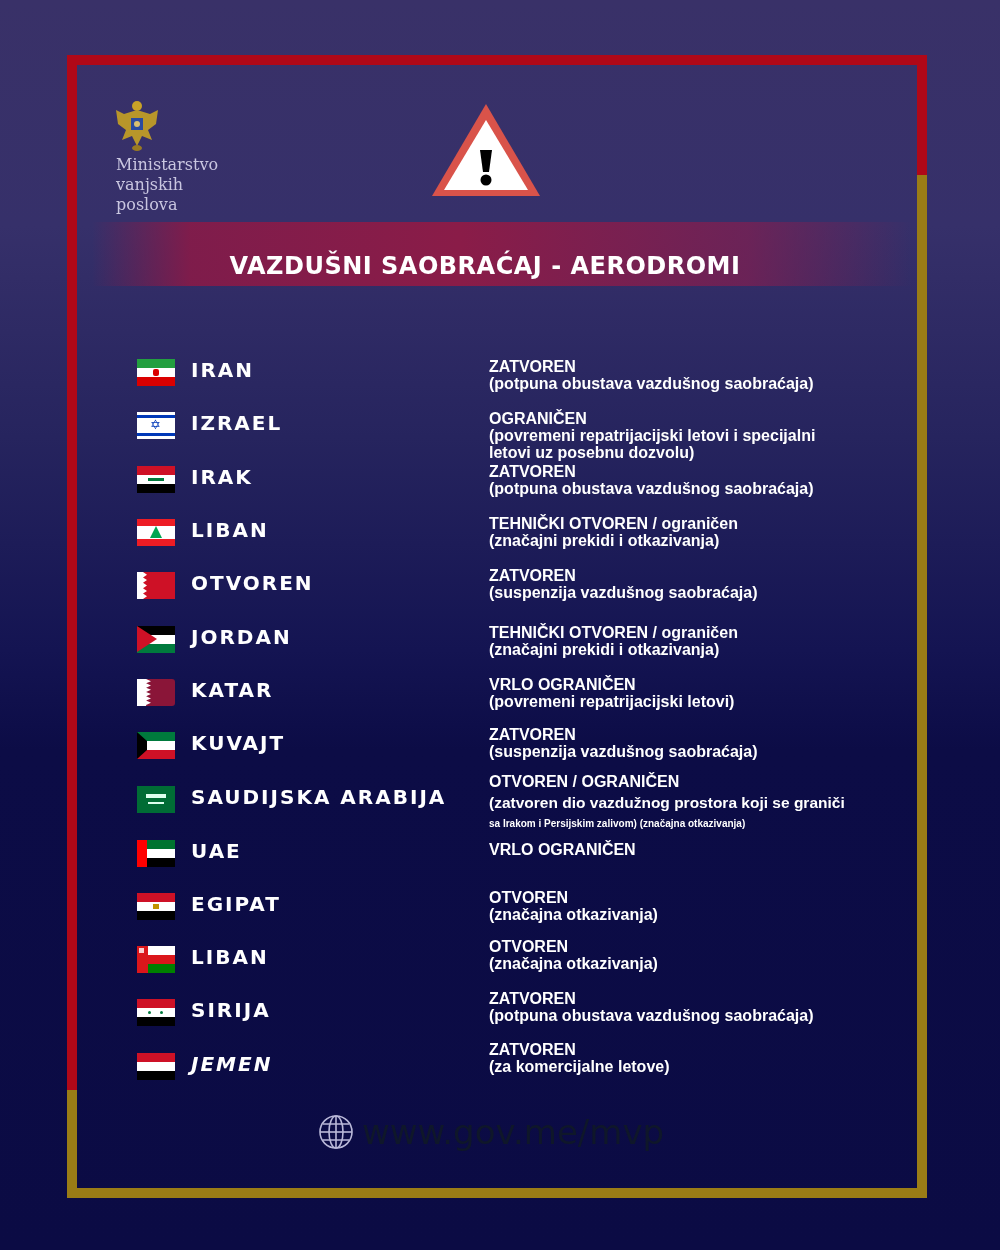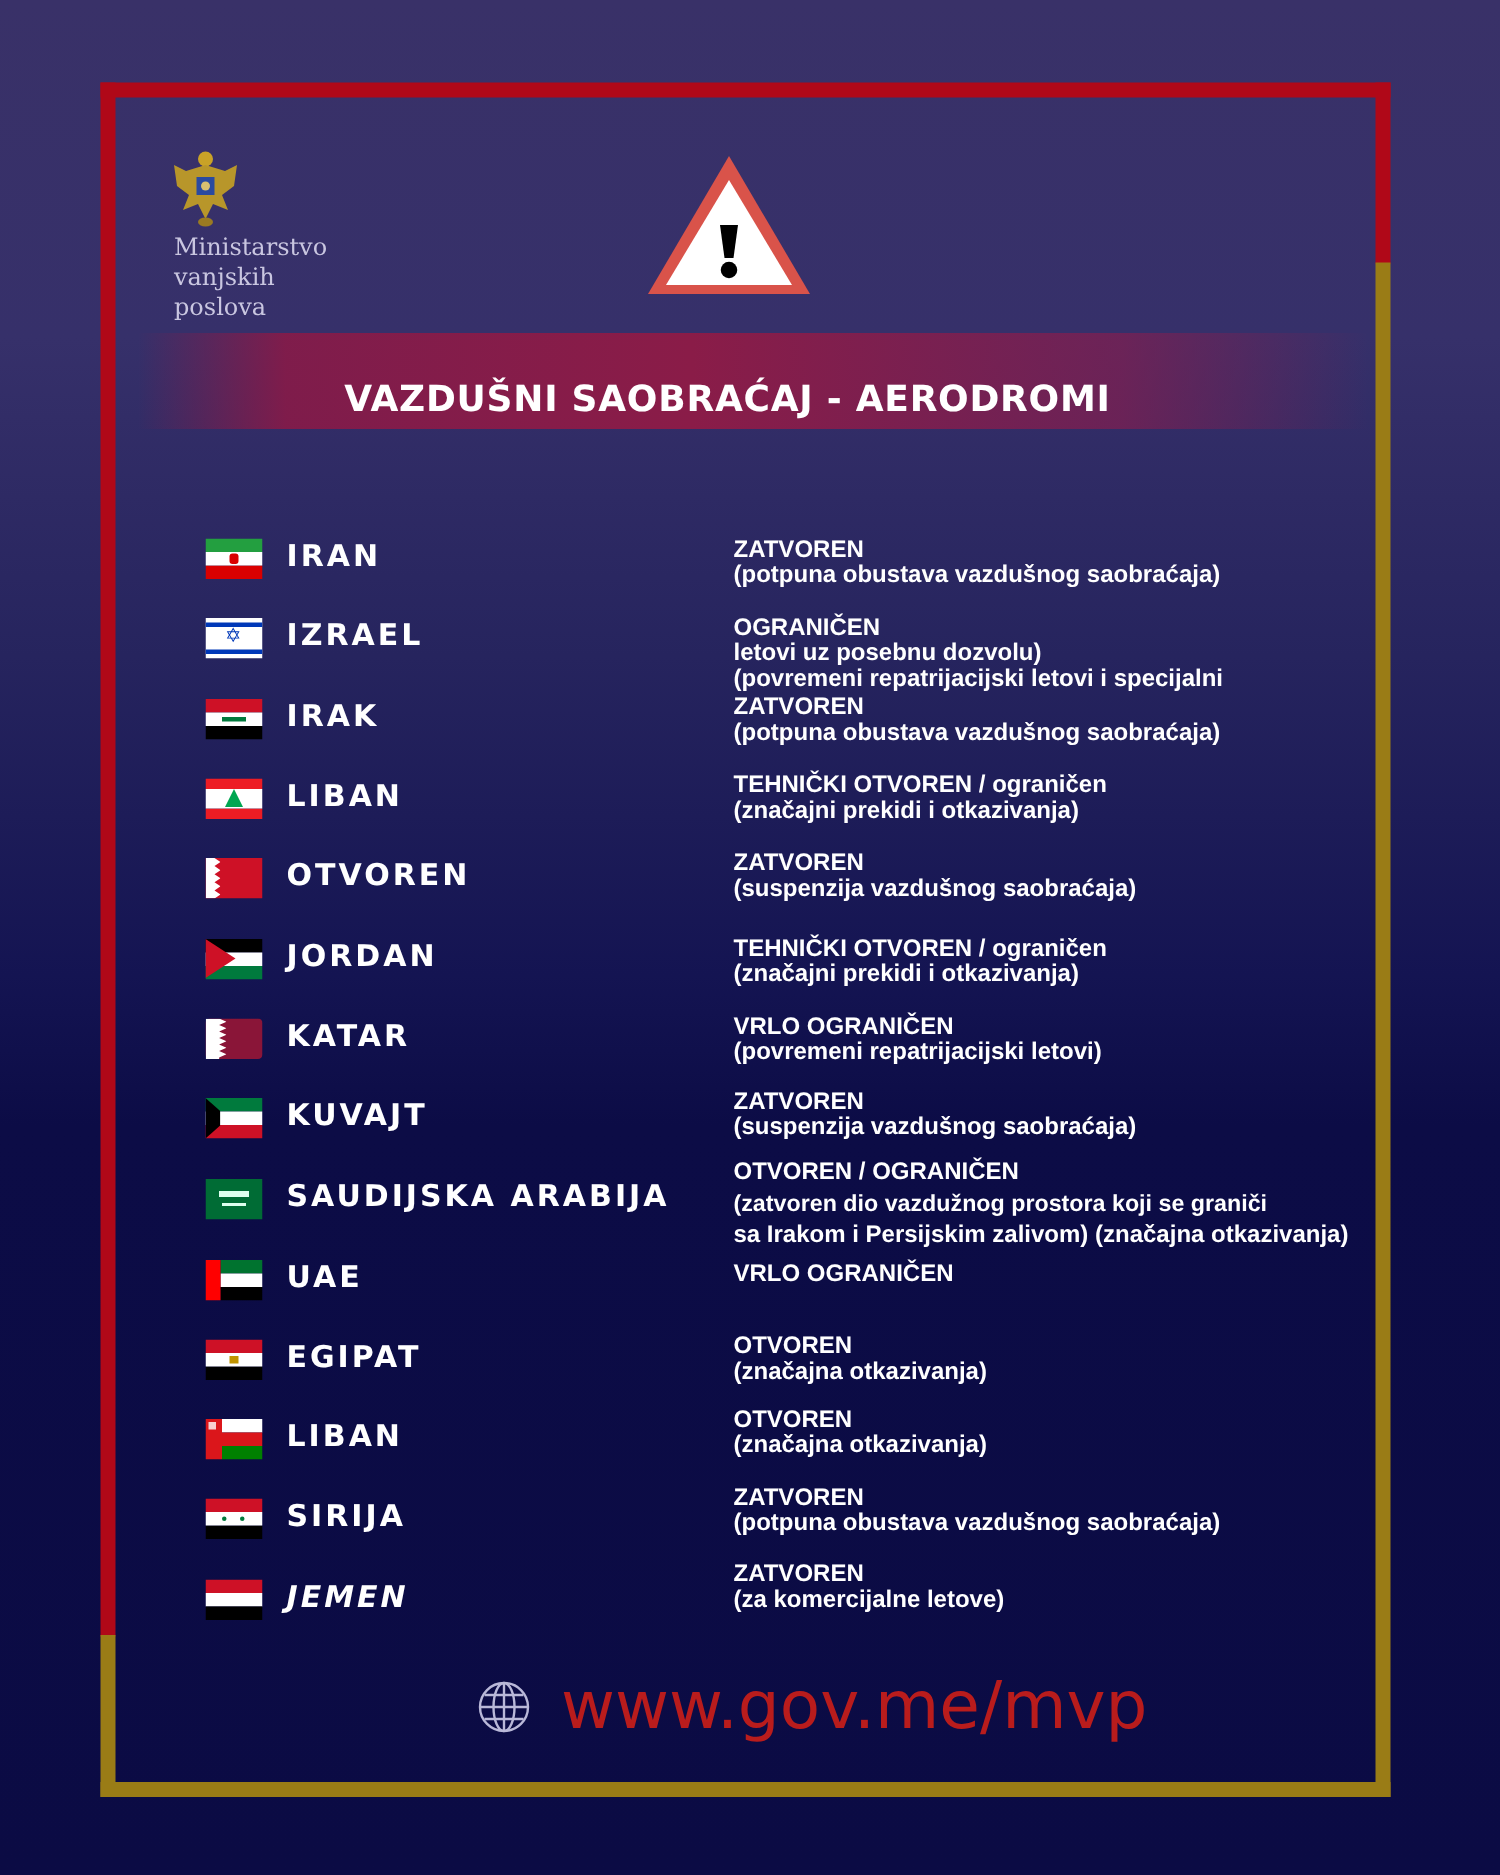--- a/index.html
+++ b/index.html
@@ -16,21 +16,21 @@
   .ministry { position:absolute; left:116px; top:155px; color:#c9c6e0; font-family:"DejaVu Serif", serif; font-size:16px; line-height:20px; }
   .warning { position:absolute; left:428px; top:100px; width:116px; height:100px; }
   .title-band { position:absolute; left:92px; top:222px; width:820px; height:64px;
     background: linear-gradient(90deg, rgba(140,25,70,0) 0%, rgba(140,25,70,0.85) 12%, #8a1c48 45%, rgba(130,30,80,0.7) 80%, rgba(90,40,100,0) 100%); }
   .title { position:absolute; left:0; top:252px; width:970px; text-align:center; color:#fff; font-family:"DejaVu Sans", sans-serif; font-weight:bold; font-size:24px; letter-spacing:0.5px; }
   .flag { position:absolute; left:137px; width:38px; height:27px; overflow:hidden; }
   .country { position:absolute; left:191px; color:#fff; font-weight:bold; font-size:20px; letter-spacing:2px; }
   .status { position:absolute; left:489px; color:#fff; font-family:"Liberation Sans", sans-serif; font-weight:bold; font-size:16px; line-height:17px; }
   .status .detail { font-weight:bold; }
   .footer { position:absolute; left:318px; top:1112px; display:flex; align-items:center; }
-  .footer-url { color:#b91c1c; font-family:"DejaVu Sans", sans-serif; font-size:44px; margin-left:20px; }
+  .footer-url { color:#0f172a; font-family:"DejaVu Sans", sans-serif; font-size:34px; margin-left:8px; }
   .stripe { width:100%; }
 </style>
 </head>
 <body>
 
 <div class="frame-seg red" style="left:67px; top:55px; width:860px; height:10px;"></div>
 <div class="frame-seg red" style="left:67px; top:55px; width:10px; height:1036px;"></div>
 <div class="frame-seg gold" style="left:67px; top:1090px; width:10px; height:108px;"></div>
 <div class="frame-seg red" style="left:917px; top:55px; width:10px; height:121px;"></div>
 <div class="frame-seg gold" style="left:917px; top:175px; width:10px; height:1023px;"></div>
@@ -77,22 +77,22 @@
     <div class="flag" style="top: 412px;">
       <div style="height:100%;background:#fff;position:relative">
         <div style="position:absolute;top:3px;left:0;right:0;height:3px;background:#0038b8"></div>
         <div style="position:absolute;bottom:3px;left:0;right:0;height:3px;background:#0038b8"></div>
         <span style="position:absolute;left:13px;top:6px;color:#0038b8;font-size:13px;line-height:14px">✡</span>
       </div>
     </div>
     <div class="country" style="top: 411px;">IZRAEL</div>
     <div class="status" style="top: 410px;">
       <div>OGRANIČEN</div>
+      <div class="detail">(povremeni repatrijacijski letovi i specijalni</div>
       <div class="detail">letovi uz posebnu dozvolu)</div>
-      <div class="detail">(povremeni repatrijacijski letovi i specijalni</div>
     </div>
     <div class="flag" style="top: 466px;">
       <div class="stripe" style="height:33.3%;background:#ce1126"></div>
       <div class="stripe" style="height:33.4%;background:#fff;position:relative">
         <span style="position:absolute;left:11px;top:3px;width:16px;height:3px;background:#007a3d"></span>
       </div>
       <div class="stripe" style="height:33.3%;background:#000"></div>
     </div>
     <div class="country" style="top: 465px;">IRAK</div>
     <div class="status" style="top: 463px;">
@@ -160,21 +160,21 @@
     <div class="flag" style="top: 786px;">
       <div style="height:100%;background:#006c35;position:relative">
         <span style="position:absolute;left:9px;top:8px;width:20px;height:4px;background:#dfe"></span>
         <span style="position:absolute;left:11px;top:16px;width:16px;height:1.5px;background:#dfe"></span>
       </div>
     </div>
     <div class="country" style="top: 785px;">SAUDIJSKA ARABIJA</div>
     <div class="status" style="top: 773px;">
       <div>OTVOREN / OGRANIČEN</div>
       <div class="detail" style="font-size: 15.5px; line-height: 21px; margin-top: 2px;">(zatvoren dio vazdužnog prostora koji se graniči</div>
-      <div class="detail" style="font-size: 16px; line-height: 21px; margin-top: 0px;">sa Irakom i Persijskim zalivom) (značajna otkazivanja)</div>
+      <div class="detail" style="font-size: 10px; line-height: 21px; margin-top: 0px;">sa Irakom i Persijskim zalivom) (značajna otkazivanja)</div>
     </div>
     <div class="flag" style="top: 840px;">
       <div style="height:100%;position:relative">
         <div style="margin-left:10px;height:100%">
           <div class="stripe" style="height:33.3%;background:#00732f"></div>
           <div class="stripe" style="height:33.4%;background:#fff"></div>
           <div class="stripe" style="height:33.3%;background:#000"></div>
         </div>
         <div style="position:absolute;left:0;top:0;width:10px;height:100%;background:#ff0000"></div>
       </div>

